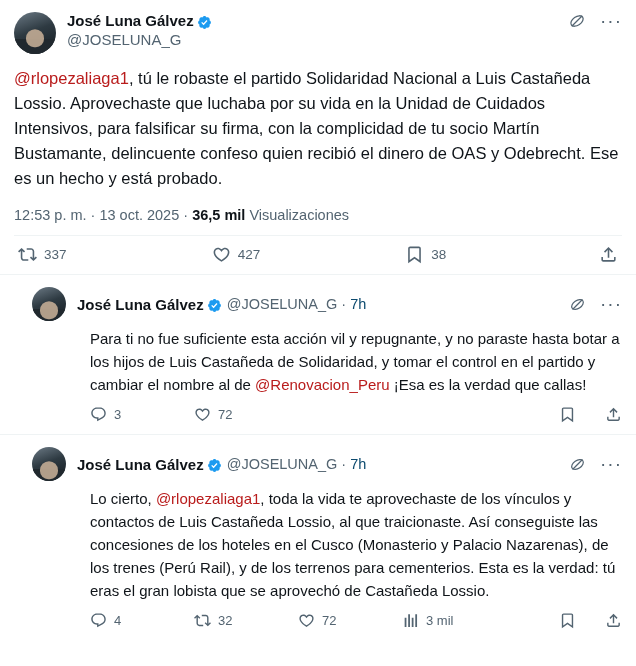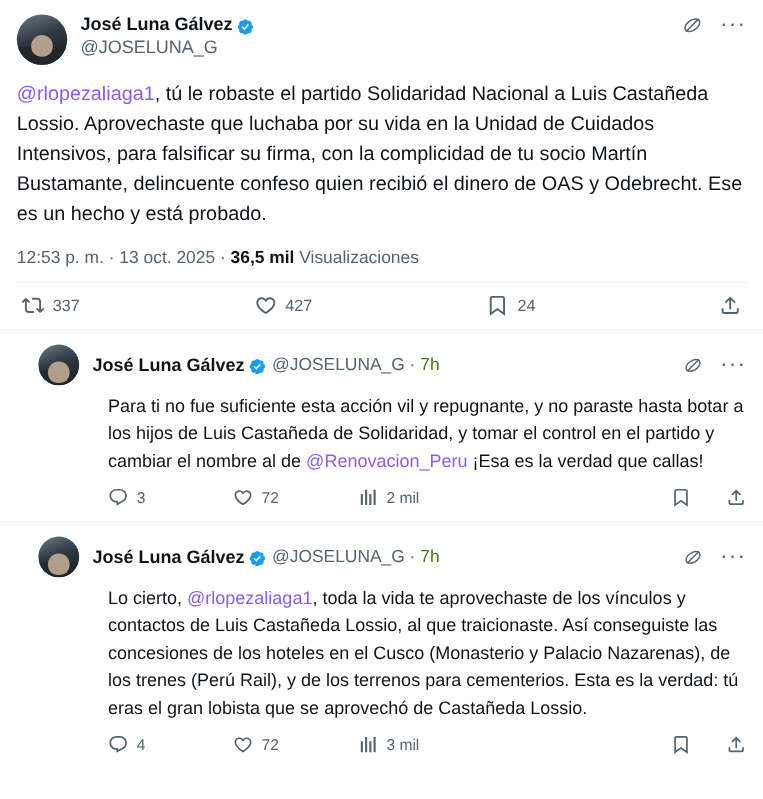--- a/index.html
+++ b/index.html
@@ -84,21 +84,21 @@
     color: #536471;
     margin-left: 5px;
   }
   .dot-sep {
     font-size: 14.5px;
     color: #536471;
     margin: 0 4px;
   }
   .time-ago {
     font-size: 14.5px;
-    color: #4d7c0f;
+    color: #0c4a6e;
   }
   .head-actions {
     display: flex;
     align-items: center;
     gap: 14px;
     margin-left: auto;
     padding-left: 8px;
     color: #536471;
     flex: 0 0 auto;
   }
@@ -122,21 +122,21 @@
     color: #0f1419;
     margin-top: 12px;
     word-wrap: break-word;
   }
   .tweet-body.sub {
     font-size: 15px;
     line-height: 23px;
     margin-top: 6px;
   }
   a.mention {
-    color: #8b5cf6;
+    color: #b91c1c;
     text-decoration: none;
   }
   .meta-line {
     margin-top: 16px;
     font-size: 14.5px;
     color: #536471;
   }
   .meta-line b {
     color: #0f1419;
     font-weight: bold;
@@ -237,21 +237,21 @@
             </svg>
         </span>
         <span>427</span>
       </div>
       <div class="action">
         <span>
           <svg viewBox="0 0 24 24" width="19" height="19">
               <path fill="#536471" d="M4 4.5C4 3.12 5.119 2 6.5 2h11C18.881 2 20 3.12 20 4.5v18.44l-8-5.71-8 5.71V4.5zM6.5 4c-.276 0-.5.22-.5.5v14.56l6-4.29 6 4.29V4.5c0-.28-.224-.5-.5-.5h-11z"></path>
             </svg>
         </span>
-        <span>24</span>
+        <span>38</span>
       </div>
       <div class="action last">
         <span>
           <svg viewBox="0 0 24 24" width="19" height="19">
               <path fill="#536471" d="M12 2.59l5.7 5.7-1.41 1.42L13 6.41V16h-2V6.41l-3.3 3.3-1.41-1.42L12 2.59zM21 15l-.02 3.51c0 1.38-1.12 2.49-2.5 2.49H5.5C4.11 21 3 19.88 3 18.5V15h2v3.5c0 .28.22.5.5.5h12.98c.28 0 .5-.22.5-.5L19 15h2z"></path>
             </svg>
         </span>
       </div>
     </div>
   </div>
@@ -296,28 +296,20 @@
           <span>3</span>
         </div>
         <div class="action a3">
           <span>
             <svg viewBox="0 0 24 24" width="17" height="17">
                 <path fill="#536471" d="M16.697 5.5c-1.222-.06-2.679.51-3.89 2.16l-.805 1.09-.806-1.09C9.984 6.01 8.526 5.44 7.304 5.5c-1.243.07-2.349.78-2.91 1.91-.552 1.12-.633 2.78.479 4.82 1.074 1.97 3.257 4.27 7.129 6.61 3.87-2.34 6.052-4.64 7.126-6.61 1.111-2.04 1.03-3.7.477-4.82-.561-1.13-1.666-1.84-2.908-1.91zm4.187 7.69c-1.351 2.48-4.001 5.12-8.379 7.67l-.503.3-.504-.3c-4.379-2.55-7.029-5.19-8.382-7.67-1.36-2.5-1.41-4.86-.514-6.67.887-1.79 2.647-2.91 4.601-3.01 1.651-.09 3.368.56 4.798 2.01 1.429-1.45 3.146-2.1 4.796-2.01 1.954.1 3.714 1.22 4.601 3.01.896 1.81.846 4.17-.514 6.67z"></path>
               </svg>
           </span>
           <span>72</span>
         </div>
-        <div class="action a4">
-          <span>
-            <svg viewBox="0 0 24 24" width="17" height="17">
-                <path fill="#536471" d="M8.75 21V3h2.5v18h-2.5zm-5 0V8h2.5v13h-2.5zm10 0V8h2.5v13h-2.5zm5 0V3h2.5v18h-2.5z"></path>
-              </svg>
-          </span>
-          <span>2 mil</span>
-        </div>
         <div class="action a5">
           <span>
             <svg viewBox="0 0 24 24" width="17" height="17">
                 <path fill="#536471" d="M4 4.5C4 3.12 5.119 2 6.5 2h11C18.881 2 20 3.12 20 4.5v18.44l-8-5.71-8 5.71V4.5zM6.5 4c-.276 0-.5.22-.5.5v14.56l6-4.29 6 4.29V4.5c0-.28-.224-.5-.5-.5h-11z"></path>
               </svg>
           </span>
           <span></span>
         </div>
         <div class="action a6">
           <span>
@@ -362,20 +354,28 @@
 
       <div class="sub-actions">
         <div class="action a1">
           <span>
             <svg viewBox="0 0 24 24" width="17" height="17">
                 <path fill="#536471" d="M1.751 10c0-4.42 3.584-8 8.005-8h4.366c4.49 0 8.129 3.64 8.129 8.13 0 2.96-1.607 5.68-4.196 7.11l-8.054 4.46v-3.69h-.067c-4.49.1-8.183-3.51-8.183-8.01zm8.005-6c-3.317 0-6.005 2.69-6.005 6 0 3.37 2.77 6.08 6.138 6.01l.351-.01h1.761v2.3l5.087-2.81c1.951-1.08 3.163-3.13 3.163-5.36 0-3.39-2.744-6.13-6.129-6.13z"></path>
               </svg>
           </span>
           <span>4</span>
         </div>
+        <div class="action a2">
+          <span>
+            <svg viewBox="0 0 24 24" width="17" height="17">
+                <path fill="#536471" d="M4.5 3.88l4.432 4.14-1.364 1.46L5.5 7.55V16c0 1.1.896 2 2 2H13v2H7.5c-2.209 0-4-1.79-4-4V7.55L1.432 9.48.068 8.02 4.5 3.88zM16.5 6H11V4h5.5c2.209 0 4 1.79 4 4v8.45l2.068-1.93 1.364 1.46-4.432 4.14-4.432-4.14 1.364-1.46 2.068 1.93V8c0-1.1-.896-2-2-2z"></path>
+              </svg>
+          </span>
+          <span>32</span>
+        </div>
         <div class="action a3">
           <span>
             <svg viewBox="0 0 24 24" width="17" height="17">
                 <path fill="#536471" d="M16.697 5.5c-1.222-.06-2.679.51-3.89 2.16l-.805 1.09-.806-1.09C9.984 6.01 8.526 5.44 7.304 5.5c-1.243.07-2.349.78-2.91 1.91-.552 1.12-.633 2.78.479 4.82 1.074 1.97 3.257 4.27 7.129 6.61 3.87-2.34 6.052-4.64 7.126-6.61 1.111-2.04 1.03-3.7.477-4.82-.561-1.13-1.666-1.84-2.908-1.91zm4.187 7.69c-1.351 2.48-4.001 5.12-8.379 7.67l-.503.3-.504-.3c-4.379-2.55-7.029-5.19-8.382-7.67-1.36-2.5-1.41-4.86-.514-6.67.887-1.79 2.647-2.91 4.601-3.01 1.651-.09 3.368.56 4.798 2.01 1.429-1.45 3.146-2.1 4.796-2.01 1.954.1 3.714 1.22 4.601 3.01.896 1.81.846 4.17-.514 6.67z"></path>
               </svg>
           </span>
           <span>72</span>
         </div>
         <div class="action a4">
           <span>

